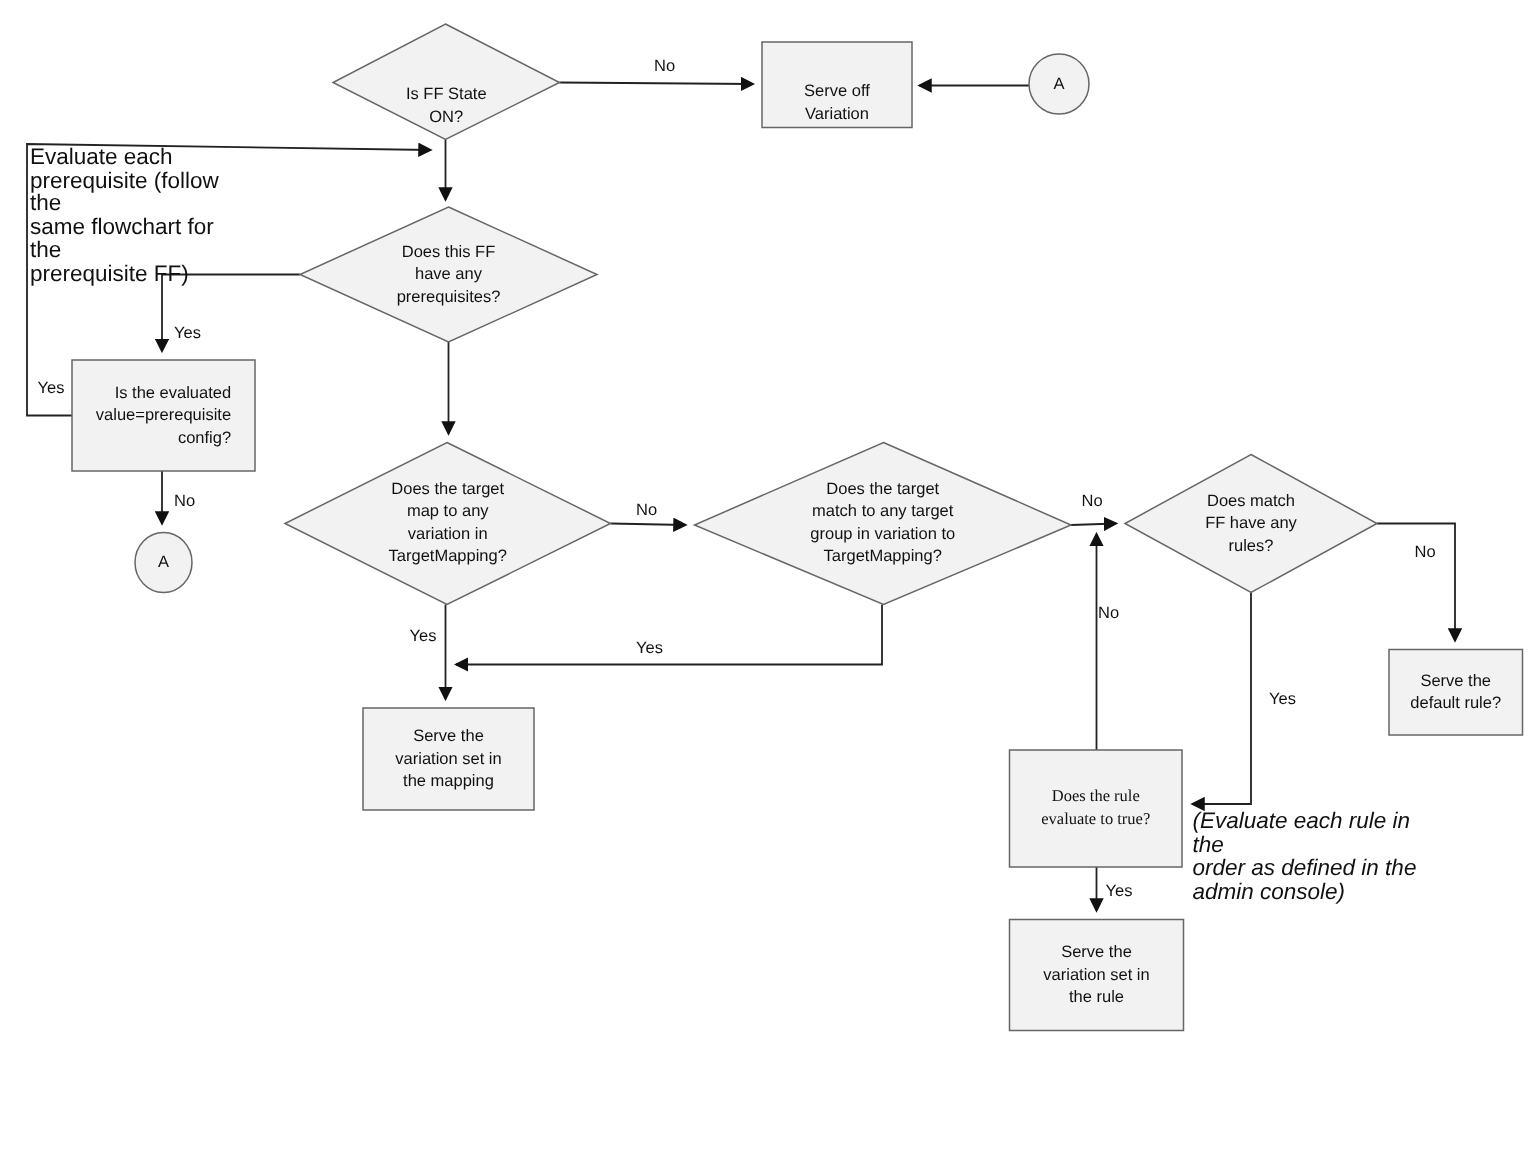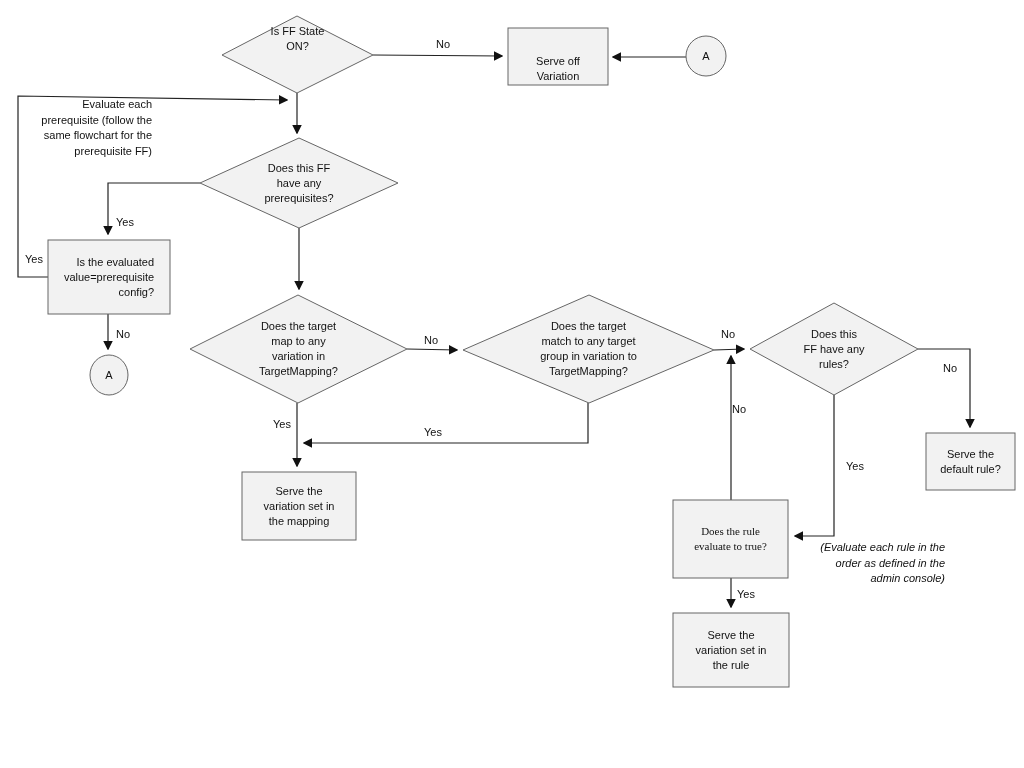--- a/index.html
+++ b/index.html
@@ -17,24 +17,24 @@
     position: absolute;
     display: flex; align-items: center; justify-content: center;
     text-align: center;
     font-size: 11px; line-height: 15px;
     color: #111111;
     white-space: pre-line;
     pointer-events: none;
   }
   .note {
     position: absolute;
-    font-size: 11px; line-height: 15.5px;
+    font-size: 15px; line-height: 15.5px;
     color: #111111;
     white-space: pre-line;
-    text-align: right;
+    text-align: left;
   }
   .edge-label {
     position: absolute;
     font-size: 11px; line-height: 13px;
     color: #111111;
     white-space: nowrap;
   }
 </style>
 </head>
 <body>
@@ -70,41 +70,41 @@
   <ellipse class="shape" cx="109" cy="375" rx="19" ry="20"></ellipse>
   <polygon class="shape" points="298,295 407,349 298,403 190,349"></polygon>
   <polygon class="shape" points="589,295 714,350 589,403 463,350"></polygon>
   <polygon class="shape" points="834,303 918,349 834,395 750,349"></polygon>
   <rect class="shape" x="242" y="472" width="114" height="68"></rect>
   <rect class="shape" x="673" y="500" width="115" height="78"></rect>
   <rect class="shape" x="673" y="613" width="116" height="74"></rect>
   <rect class="shape" x="926" y="433" width="89" height="57"></rect>
 </svg>
 
-<div class="txt" style="left:222px; top:0;  width:151px; height:77px;">Is FF State
+<div class="txt" style="left:222px; top:32px;  width:151px; height:77px;">Is FF State
 ON?</div>
 <div class="txt" style="left:508px; top:28px;  width:100px; height:57px;margin-top:12px;">Serve off
 Variation</div>
 <div class="txt" style="left:686px; top:36px;  width:40px;  height:40px;">A</div>
 <div class="txt" style="left:200px; top:138px; width:198px; height:90px;">Does this FF
 have any
 prerequisites?</div>
 <div class="txt" style="left:48px;  top:240px; width:122px; height:74px;text-align:right;">Is the evaluated
 value=prerequisite
 config?</div>
 <div class="txt" style="left:90px;  top:355px; width:38px;  height:40px;">A</div>
 <div class="txt" style="left:190px; top:295px; width:217px; height:108px;">Does the target
 map to any
 variation in
 TargetMapping?</div>
 <div class="txt" style="left:463px; top:295px; width:251px; height:108px;">Does the target
 match to any target
 group in variation to
 TargetMapping?</div>
-<div class="txt" style="left:750px; top:303px; width:168px; height:92px;">Does this
+<div class="txt" style="left:750px; top:303px; width:168px; height:92px;">Does match
 FF have any
 rules?</div>
 <div class="txt" style="left:242px; top:472px; width:114px; height:68px;">Serve the
 variation set in
 the mapping</div>
 <div class="txt" style="left:673px; top:500px; width:115px; height:78px;font-family:Liberation Serif, serif;">Does the rule
 evaluate to true?</div>
 <div class="txt" style="left:673px; top:613px; width:116px; height:74px;">Serve the
 variation set in
 the rule</div>

